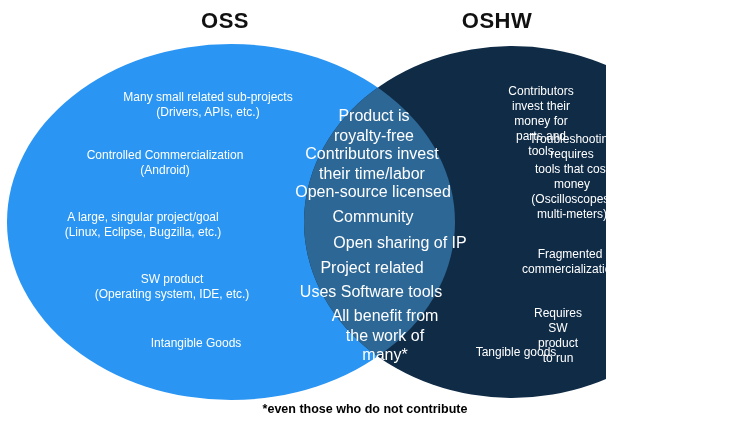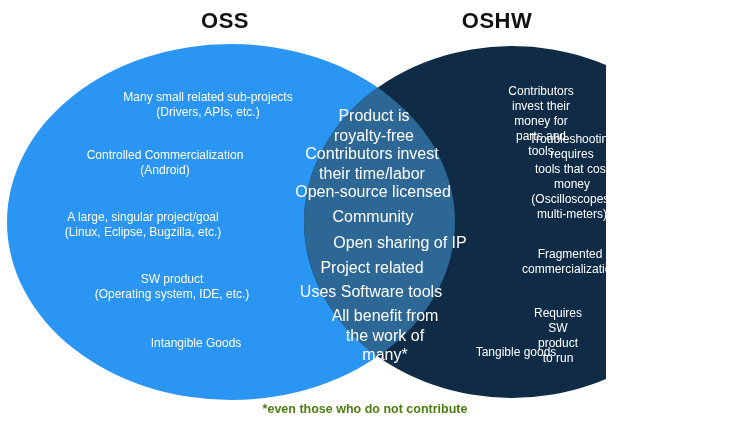--- a/index.html
+++ b/index.html
@@ -27,21 +27,21 @@
     white-space:pre-line;
     font-size:12px;
     line-height:1.25;
   }
   .center-item{font-size:16px;line-height:1.22;}
   .footnote{
     position:absolute;
     transform:translateX(-50%);
     font-size:12.5px;
     font-weight:bold;
-    color:#4d7c0f;
+    color:#000000;
     white-space:nowrap;
   }
 </style>
 </head>
 <body>
 
 <div class="canvas">
 
   <svg class="venn-svg" width="730" height="425" viewBox="0 0 730 425">
     <ellipse cx="231" cy="222" rx="224" ry="178" fill="#2a95f2"></ellipse>

